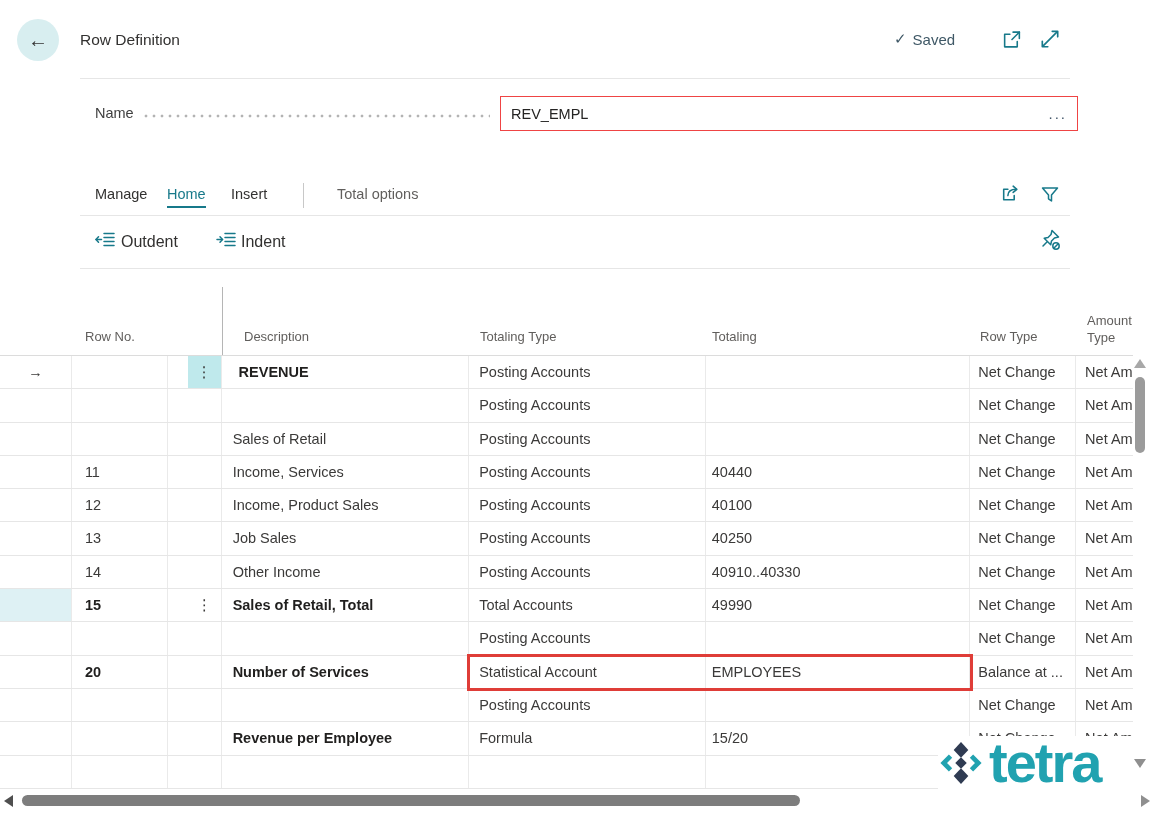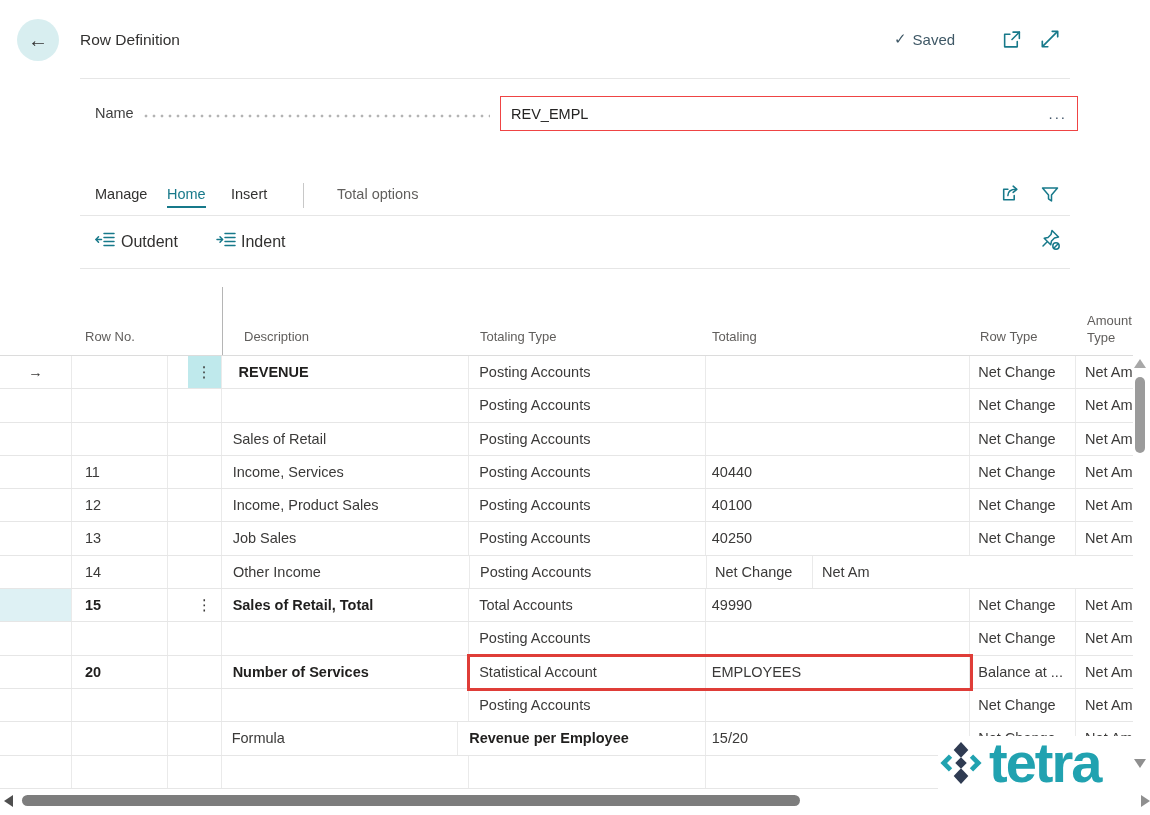--- a/index.html
+++ b/index.html
@@ -246,20 +246,21 @@
         <div class="cell c-tot">40250</div>
         <div class="cell c-rtyp">Net Change</div>
         <div class="cell c-atyp">Net Amount</div>
       </div>
       <div class="grid-row">
         <div class="cell c-sel"></div>
         <div class="cell c-rno">14</div>
         <div class="cell c-menu"></div>
         <div class="cell c-desc">Other Income</div>
         <div class="cell c-ttyp">Posting Accounts</div>
+        <div class="cell c-tot">40910..40330</div>
         <div class="cell c-rtyp">Net Change</div>
         <div class="cell c-atyp">Net Amount</div>
       </div>
       <div class="grid-row">
         <div class="cell c-sel hl"></div>
         <div class="cell c-rno bold">15</div>
         <div class="cell c-menu">
           <div class="menu-chip">⋮</div>
         </div>
         <div class="cell c-desc bold">Sales of Retail, Total</div>
@@ -296,22 +297,22 @@
         <div class="cell c-desc"></div>
         <div class="cell c-ttyp">Posting Accounts</div>
         <div class="cell c-tot"></div>
         <div class="cell c-rtyp">Net Change</div>
         <div class="cell c-atyp">Net Amount</div>
       </div>
       <div class="grid-row">
         <div class="cell c-sel"></div>
         <div class="cell c-rno bold"></div>
         <div class="cell c-menu"></div>
+        <div class="cell c-desc bold">Revenue per Employee</div>
         <div class="cell c-ttyp">Formula</div>
-        <div class="cell c-desc bold">Revenue per Employee</div>
         <div class="cell c-tot">15/20</div>
         <div class="cell c-rtyp">Net Change</div>
         <div class="cell c-atyp">Net Amount</div>
       </div>
       <div class="grid-row">
         <div class="cell c-sel"></div>
         <div class="cell c-rno"></div>
         <div class="cell c-menu"></div>
         <div class="cell c-desc"></div>
         <div class="cell c-ttyp"></div>

